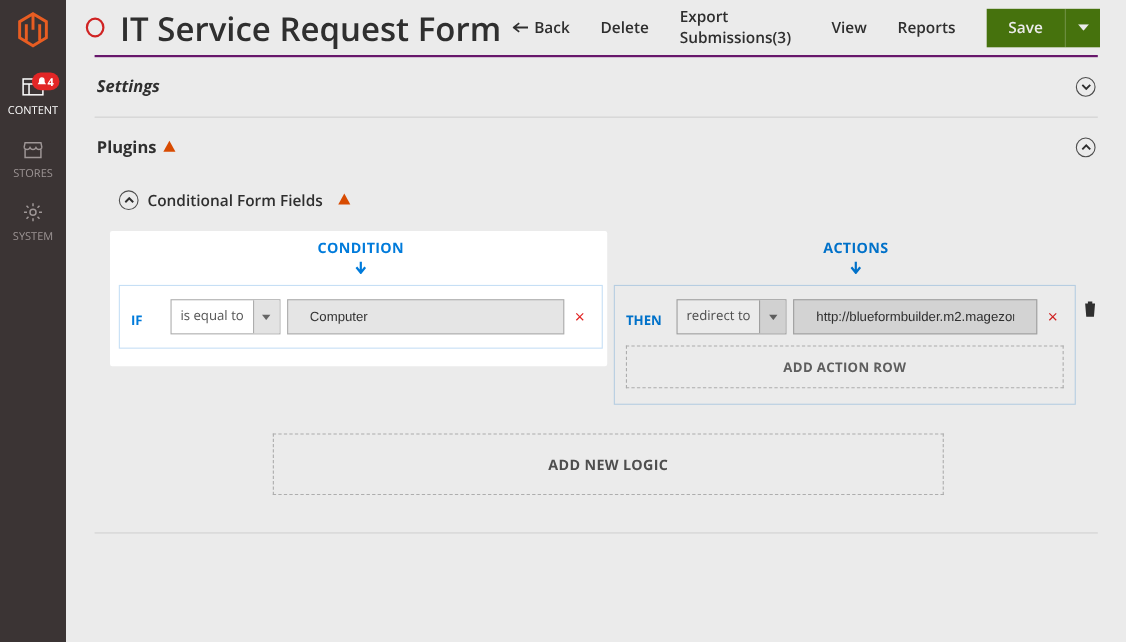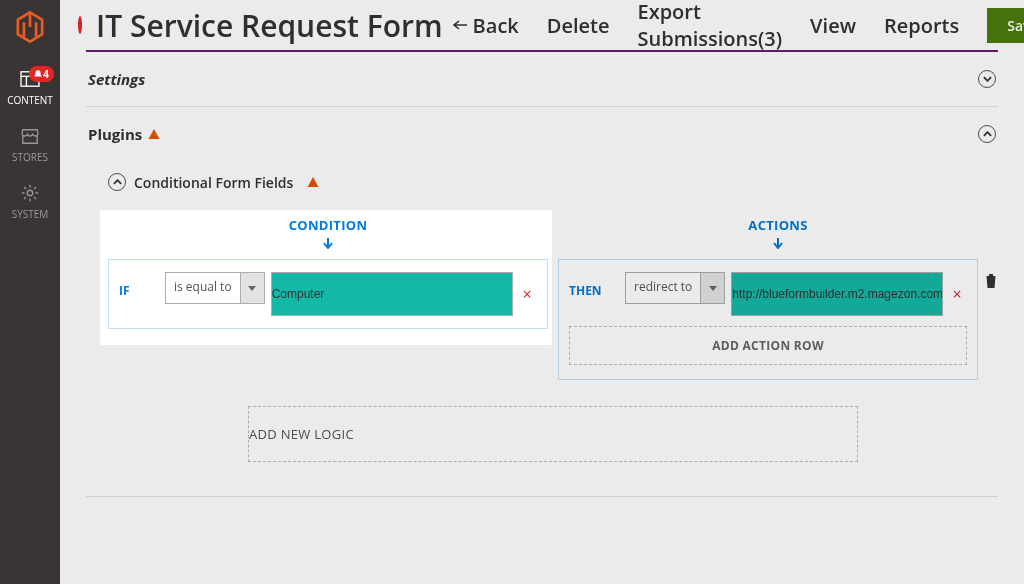--- a/index.html
+++ b/index.html
@@ -14,21 +14,21 @@
 .badge { position:absolute; top:6px; right:6px; background:#e22626; color:#fff; font-size:10px; font-weight:700; border-radius:8px; padding:1px 5px; display:flex; align-items:center; gap:1px; }
 .badge svg { width:8px; height:8px; fill:#fff; stroke:none; }
 .navitem.active { color:#fff; }
 .navitem.active svg { stroke:#fff; }
 .main { flex:1; background:#fff; position:relative; }
 .overlay { position:absolute; inset:0; background:rgba(0,0,0,0.08); pointer-events:none; z-index:5; }
 .hdr { height:50px; display:flex; align-items:center; padding:0 24px 0 18px; gap:10px; position:relative; }
 .formicon { width:18px; height:18px; border:2.5px solid #e22626; border-radius:50%; margin-right:4px; }
 .pgtitle { font-size:30px; font-weight:600; color:#333; flex:0 0 auto; }
 .hdr-actions { margin-left:auto; display:flex; align-items:center; gap:28px; }
-.linkbtn { font-size:20px; font-weight:600; color:#333; cursor:pointer; display:flex; align-items:center; gap:6px; }
+.linkbtn { font-size:14px; font-weight:600; color:#333; cursor:pointer; display:flex; align-items:center; gap:6px; }
 .savegrp { display:flex; align-items:stretch; background:#4d7c0f; color:#fff; }
 .savebtn { padding:8px 20px; font-size:14px; font-weight:600; cursor:pointer; }
 .savecaret { width:32px; display:flex; align-items:center; justify-content:center; border-left:1px solid rgba(255,255,255,0.25); cursor:pointer; }
 .savecaret svg { fill:#fff; width:10px; height:6px; }
 .body { padding:0 26px; }
 .acc { border-bottom:1px solid #e3e3e3; }
 .acc-row { display:flex; align-items:center; padding:17px 2px; cursor:pointer; font-size:15px; }
 .acc-row strong { font-weight:700; color:#333; }
 .acc-chev { margin-left:auto; }
 .chevcircle { width:18px; height:18px; border:1.5px solid #555; border-radius:50%; display:flex; align-items:center; justify-content:center; }
@@ -37,37 +37,37 @@
 .warn svg { width:12px; height:12px; fill:#eb5202; }
 .sub { padding:4px 0 18px 22px; }
 .sub-row { display:flex; align-items:flex-start; gap:8px; font-size:14px; font-weight:600; color:#333; padding:8px 0 18px; cursor:pointer; }
 .logic { position:relative; }
 .logic-cols { display:flex; gap:10px; align-items:flex-start; }
 .col { flex:1; }
 .colhead { text-align:center; font-weight:700; color:#007bdb; font-size:13px; letter-spacing:.3px; padding:6px 0 2px; }
 .colarrow { text-align:center; color:#007bdb; font-size:12px; padding-bottom:6px; }
 .colarrow svg { stroke:#007bdb; fill:none; width:12px; height:12px; stroke-width:2; }
 .box { border:1px solid #c6dff5; border-radius:0; padding:12px 10px 12px 10px; }
-.rowwrap { display:flex; gap:16px; align-items:flex-start; }
+.rowwrap { display:flex; gap:6px; align-items:flex-start; }
 .tag { color:#007bdb; font-weight:700; font-size:12px; padding-top:10px; width:30px; }
 .fields { display:flex; flex-wrap:wrap; gap:6px; }
 .selct { display:flex; border:1px solid #adadad; background:#fff; height:32px; }
 .selct.multi { height:auto; min-height:32px; }
 .selct-lbl { padding:6px 8px; font-size:12px; color:#555; line-height:1.3; max-width:58px; }
 .selct-btn { width:24px; background:#e3e3e3; border-left:1px solid #adadad; display:flex; align-items:center; justify-content:center; cursor:pointer; align-self:flex-end; height:32px; }
 .selct-btn.full { align-self:stretch; height:auto; }
 .selct-btn svg { width:8px; height:5px; fill:#666; }
-.txtin { border:1px solid #adadad; height:44px; padding:0 0; font-size:12px; color:#333; background:#14b8a6; }
+.txtin { border:1px solid #adadad; height:32px; padding:0 20px; font-size:12px; color:#333; background:#e5e5e5; }
 .txtin.wide { flex:1; min-width:120px; }
 .xbtn { width:20px; display:flex; align-items:center; justify-content:center; color:#e22626; font-size:16px; cursor:pointer; margin-left:-2px; }
 .addrow { margin-top:14px; border:1px dashed #bcbcbc; text-align:center; padding:10px 0; font-size:12px; font-weight:700; color:#666; letter-spacing:.3px; cursor:pointer; }
 .addrow.wide { margin:10px 0 2px; }
 .trash { width:14px; height:16px; cursor:pointer; margin-top:14px; margin-left:6px; }
 .trash svg { fill:#333; width:14px; height:16px; }
-.addlogic { margin:26px 140px 16px; border:1px dashed #bcbcbc; text-align:left; padding:18px 0; font-size:13px; font-weight:400; color:#555; letter-spacing:.3px; cursor:pointer; }
+.addlogic { margin:26px 140px 16px; border:1px dashed #bcbcbc; text-align:center; padding:18px 0; font-size:13px; font-weight:700; color:#555; letter-spacing:.3px; cursor:pointer; }
 .spot { position:absolute; z-index:10; background:#fff; border-radius:2px; }
 </style>
 </head>
 <body>
 
 <div class="root">
   <div class="leftbar">
     <div class="logo">
       <svg viewBox="0 0 24 28">
           <path d="M12 2 L22 8 V20 L12 26 L2 20 V8 Z M12 2 V14 M7 10 V22 M17 10 V22"></path>

